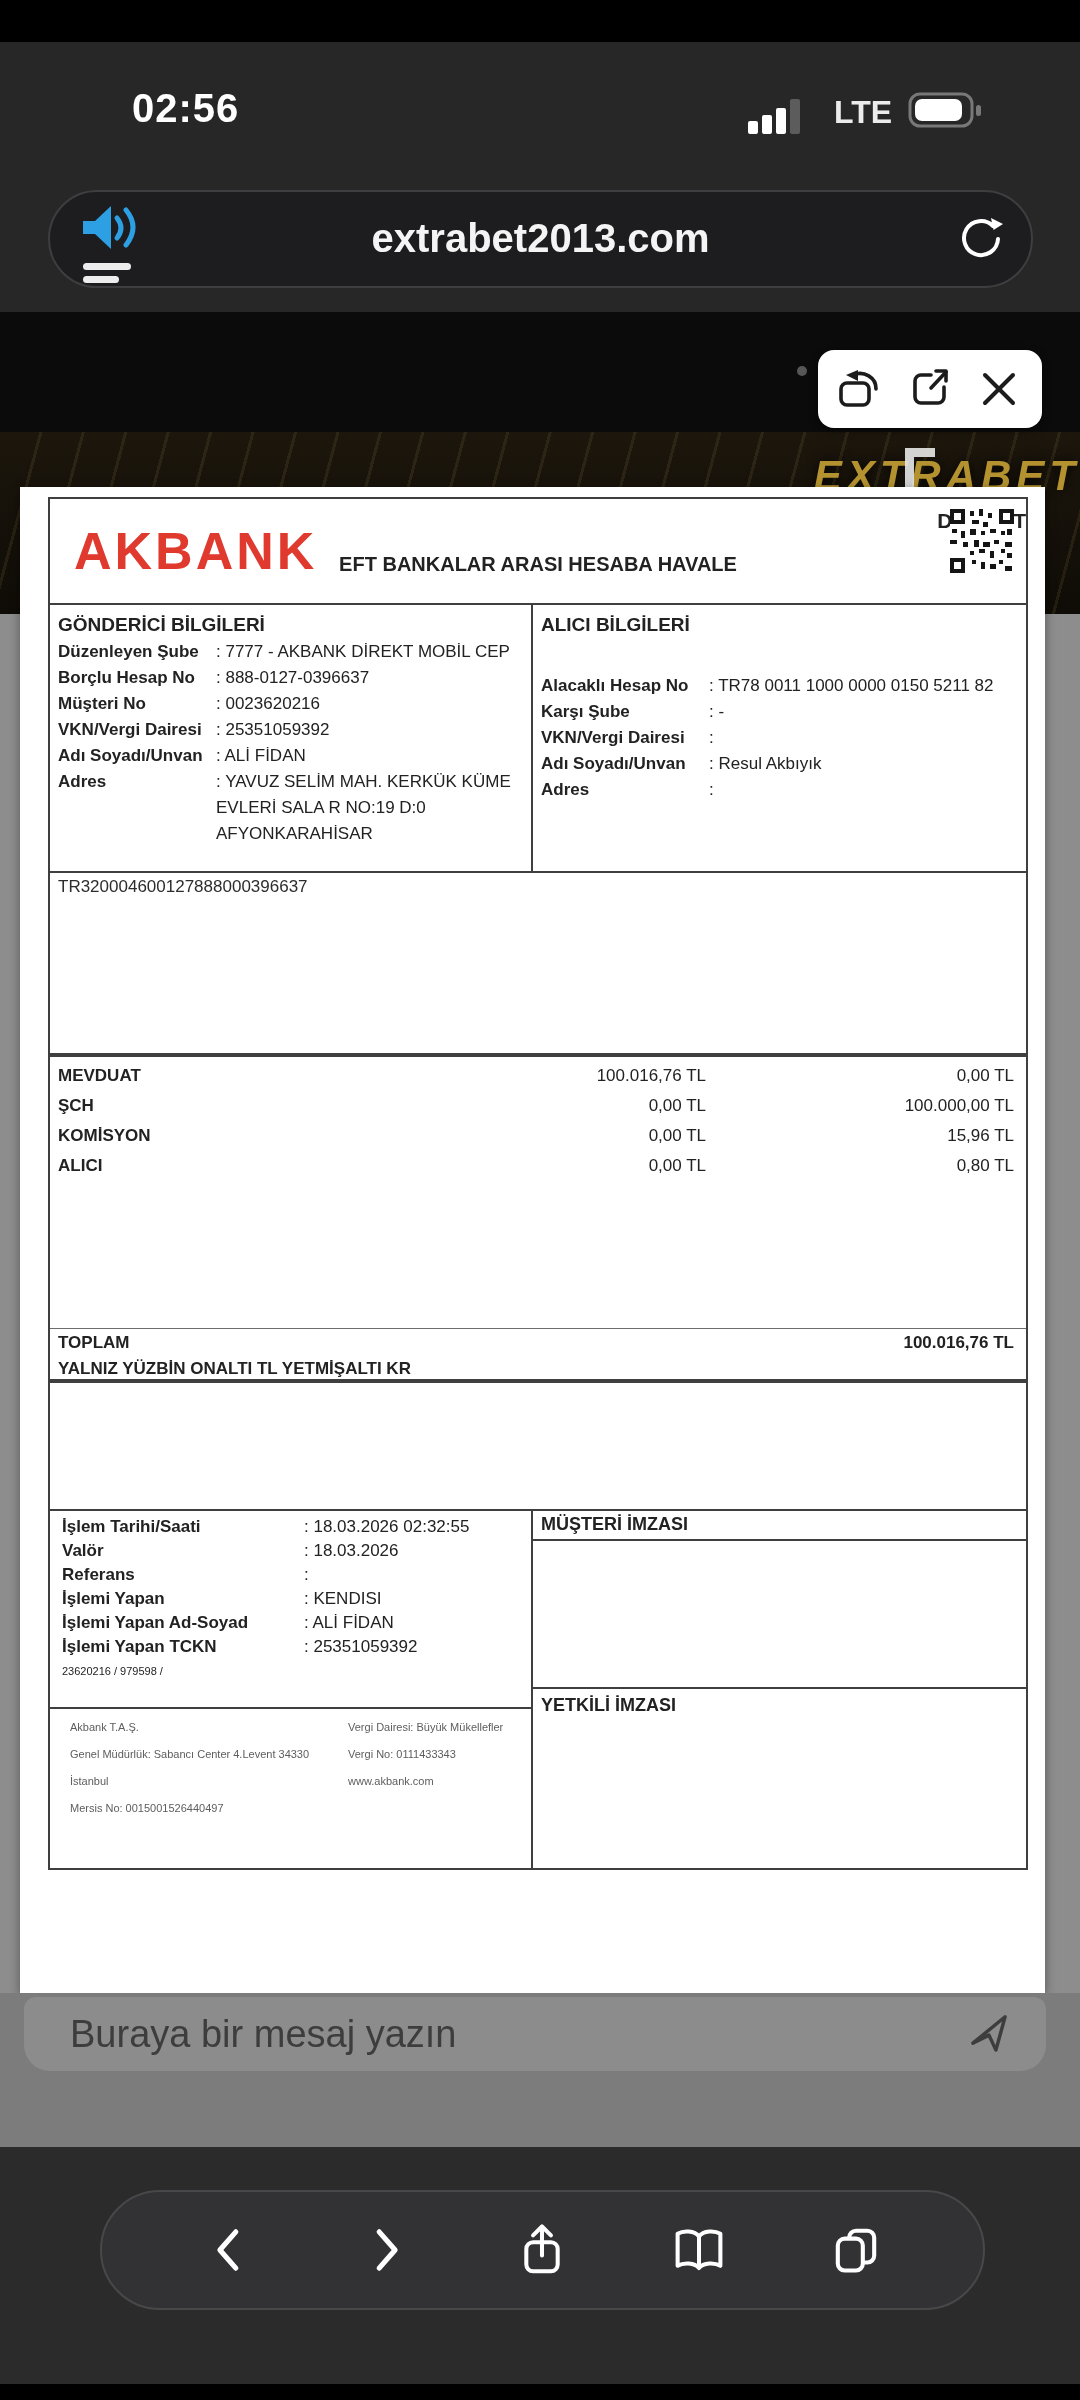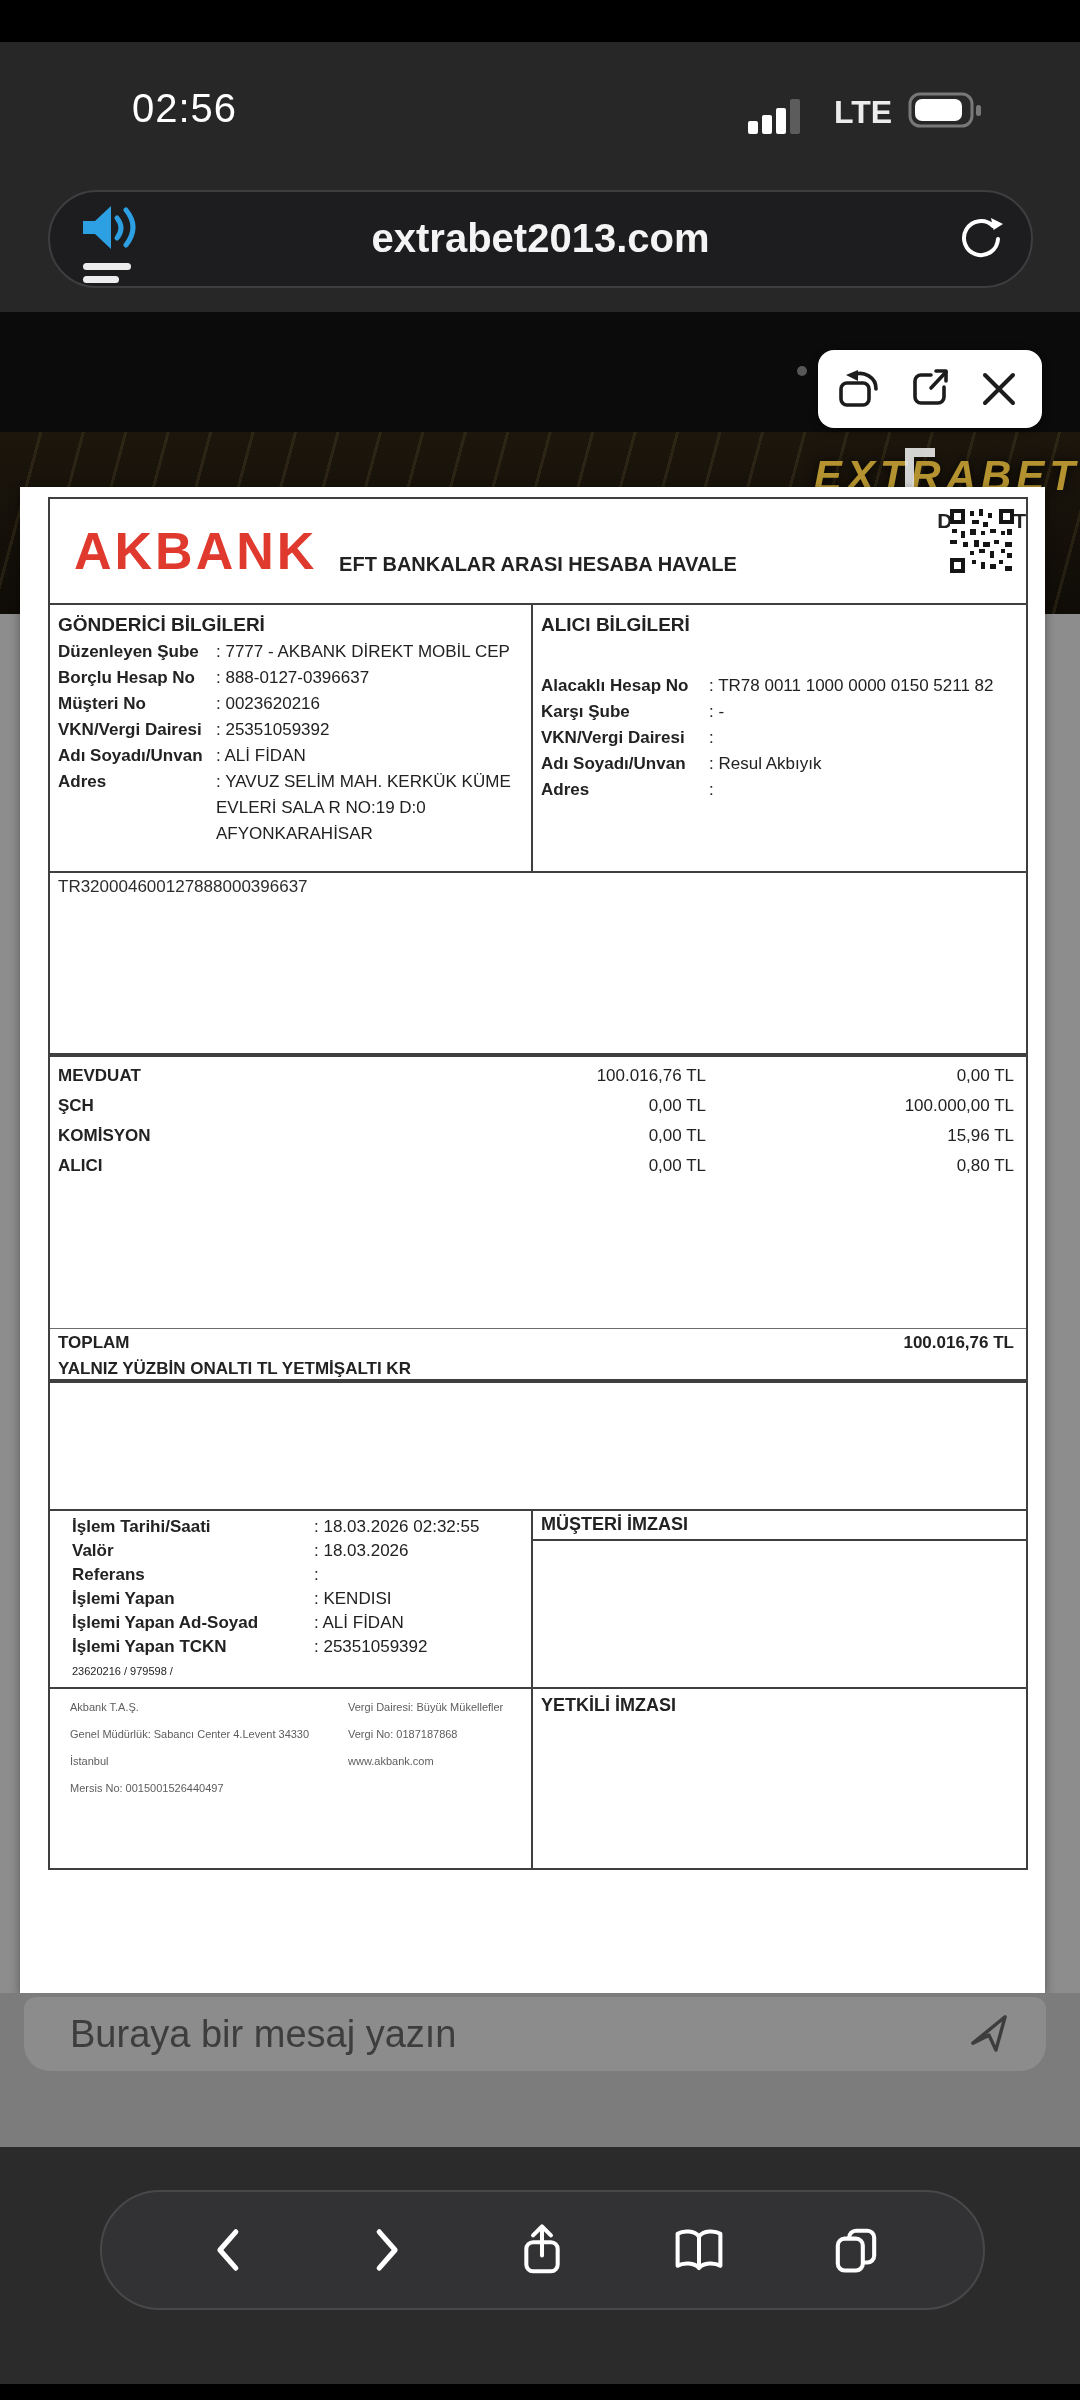--- a/index.html
+++ b/index.html
@@ -3,21 +3,21 @@
 <meta charset="utf-8">
 <style>
   html,body{margin:0;padding:0;background:#000;}
   *{box-sizing:border-box;}
   #root{position:relative;width:1080px;height:2400px;overflow:hidden;
         font-family:"Liberation Sans",sans-serif;background:#8d8d8d;}
 
   
   .top-black{position:absolute;left:0;top:0;width:1080px;height:42px;background:#000;}
   .status-band{position:absolute;left:0;top:42px;width:1080px;height:270px;background:#272727;}
-  .time{position:absolute;left:132px;top:44px;font-size:40px;font-weight:400;color:#fff;letter-spacing:1px;}
+  .time{position:absolute;left:132px;top:44px;font-size:40px;font-weight:700;color:#fff;letter-spacing:1px;}
   .sig{position:absolute;left:748px;top:52px;}
   .lte{position:absolute;left:834px;top:52px;font-size:32px;font-weight:700;color:#ececec;}
   .batt{position:absolute;left:908px;top:50px;}
   .url-pill{position:absolute;left:48px;top:148px;width:985px;height:98px;border-radius:49px;
             background:#1d1d1f;border:2px solid #3e3e40;}
   .url-text{position:absolute;left:0;right:0;top:24px;text-align:center;font-size:40px;font-weight:700;color:#f4f4f4;}
   .favicon{position:absolute;left:30px;top:5px;}
   .refresh{position:absolute;right:26px;top:24px;}
 
   .mid-black{position:absolute;left:0;top:312px;width:1080px;height:120px;background:#0b0b0b;}
@@ -73,21 +73,21 @@
   .amt .c2{width:312px;text-align:right;font-weight:500;flex:none;padding-right:4px;}
   .r4b{height:54px;border-bottom:4px solid #3f3f3f;padding:1px 8px;flex:none;}
   .tot{display:flex;font-size:17px;line-height:26px;font-weight:600;}
   .tot .tv{margin-left:auto;padding-right:4px;}
   .words{font-size:17px;line-height:25px;font-weight:600;}
 
   .r5{height:128px;border-bottom:2px solid #3f3f3f;flex:none;}
 
   .r6{flex:1;display:flex;}
   .r6 .col-l{padding:0;}
-  .halfa{height:178px;border-bottom:2px solid #3f3f3f;padding:4px 22px;position:relative;}
+  .halfa{height:198px;border-bottom:2px solid #3f3f3f;padding:4px 12px;position:relative;}
   .halfb{position:relative;height:156px;margin-left:10px;}
   .trx .k{width:242px;}
   .trx{line-height:24px;}
   .extra-line{font-size:11px;font-weight:400;line-height:24px;}
   .fp1{position:absolute;left:10px;top:12px;}
   .fp2{position:absolute;left:288px;top:12px;}
   .fp{font-size:11px;color:#5d5d5d;line-height:13px;margin-bottom:14px;}
   .sigcol{flex:1;display:flex;flex-direction:column;}
   .sig-head{height:30px;border-bottom:2px solid #3f3f3f;font-size:18px;font-weight:800;padding:3px 8px;}
   .sig-space-a{height:148px;border-bottom:2px solid #3f3f3f;}
@@ -358,21 +358,21 @@
           </div>
           <div class="halfb">
             <div class="fp1">
               <div class="fp">Akbank T.A.Ş.</div>
               <div class="fp">Genel Müdürlük: Sabancı Center 4.Levent 34330</div>
               <div class="fp">İstanbul</div>
               <div class="fp">Mersis No: 0015001526440497</div>
             </div>
             <div class="fp2">
               <div class="fp">Vergi Dairesi: Büyük Mükellefler</div>
-              <div class="fp">Vergi No: 0187187868</div>
+              <div class="fp">Vergi No: 0111433343</div>
               <div class="fp">www.akbank.com</div>
             </div>
           </div>
         </div>
         <div class="sigcol">
           <div class="sig-head">MÜŞTERİ İMZASI</div>
           <div class="sig-space-a"></div>
           <div class="sig-head2">YETKİLİ İMZASI</div>
         </div>
       </div>

